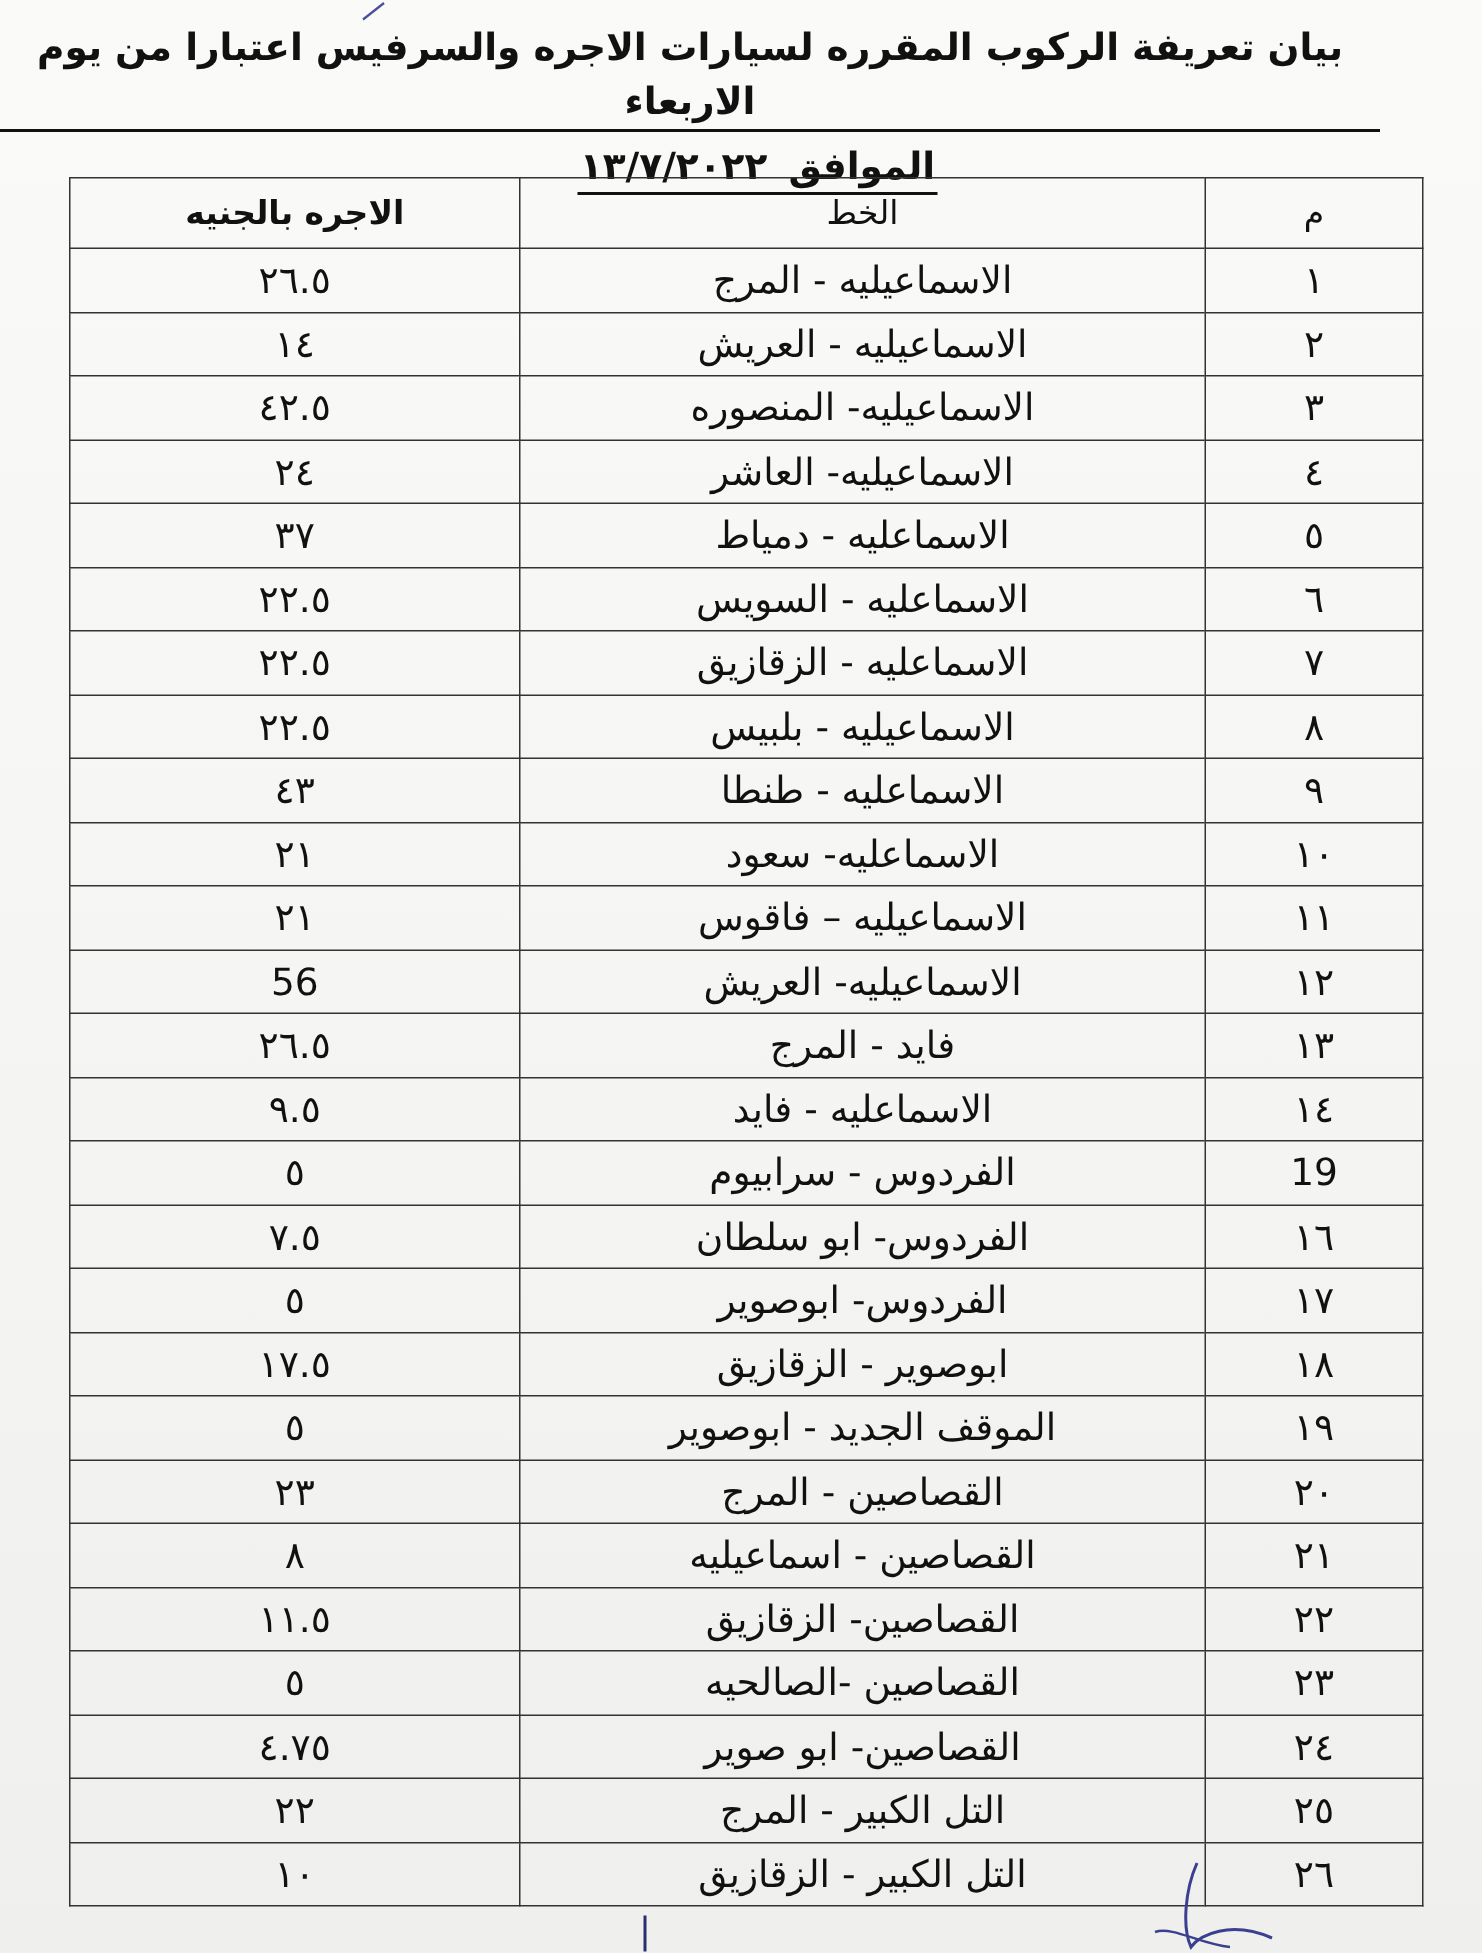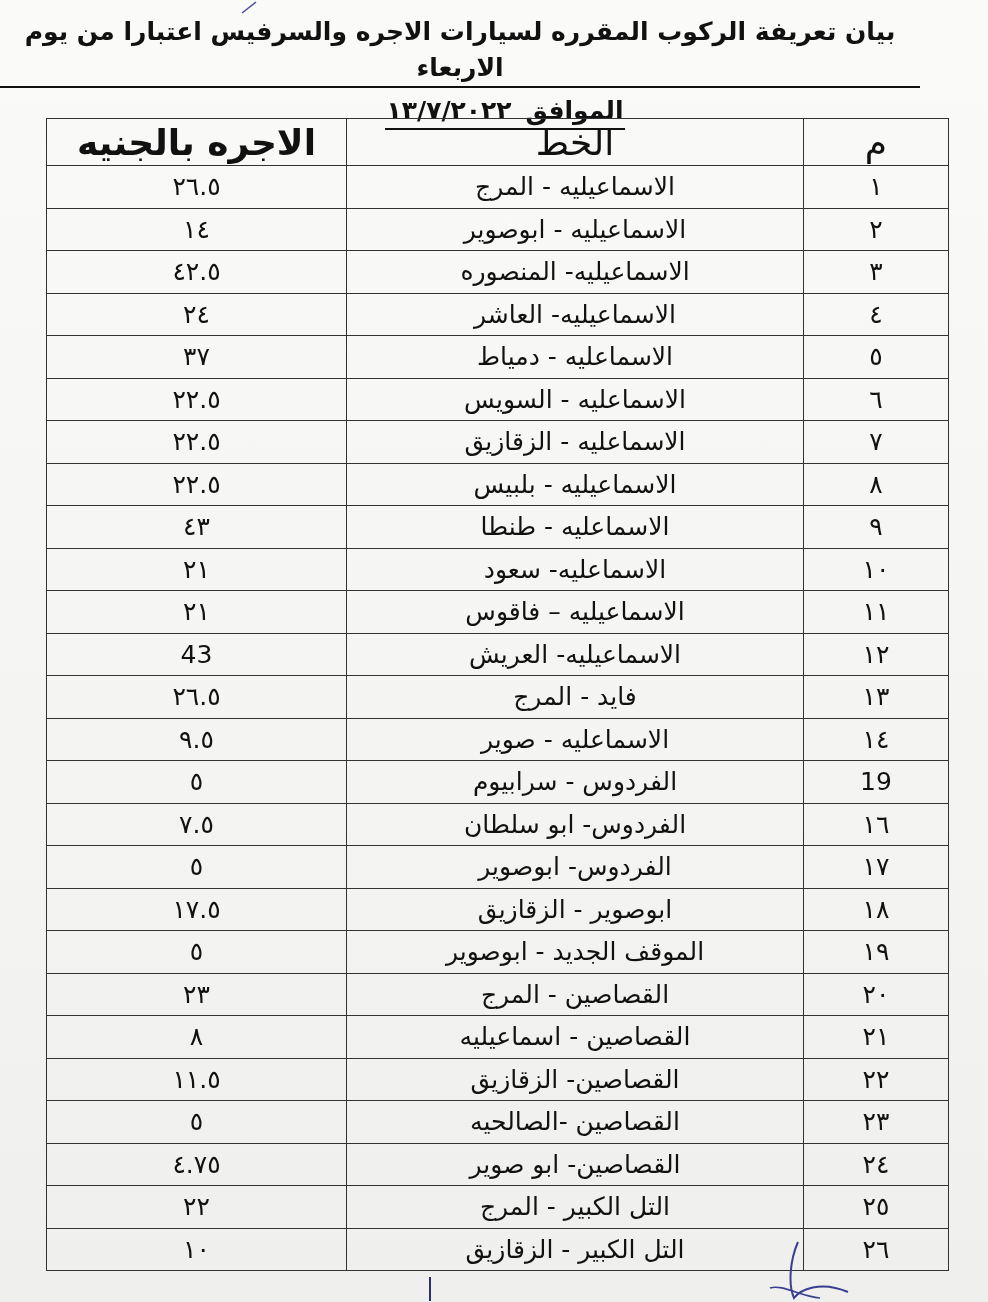--- a/index.html
+++ b/index.html
@@ -43,21 +43,21 @@
       table-layout:fixed;
     }
     table.fares td, table.fares th {
       border:1.5px solid #333;
       text-align:center;
       font-size:25px;
       height:41.5px;
       padding:0;
       font-weight:normal;
     }
-    table.fares th { height:46px; font-size:36px; }
+    table.fares th { height:46px; font-size:22px; }
     col.c-idx { width:145px; }
     col.c-route { width:457px; }
     col.c-fare { width:300px; }
     td.idx { text-align:center; padding-left:20px; }
     td.fare { font-weight:bold;margin-top:27px; }
     .signature {
       position:absolute; left:760px; top:1240px;
       width:90px; height:62px;
     }
     .signature2 {
@@ -97,21 +97,21 @@
       </tr>
     </thead>
     <tbody id="rows">
         <tr>
           <td class="idx">١</td>
           <td class="route">الاسماعيليه - المرج</td>
           <td class="fare">٢٦.٥</td>
         </tr>
         <tr>
           <td class="idx">٢</td>
-          <td class="route">الاسماعيليه - ابوصوير</td>
+          <td class="route">الاسماعيليه - العريش</td>
           <td class="fare">١٤</td>
         </tr>
         <tr>
           <td class="idx">٣</td>
           <td class="route">الاسماعيليه- المنصوره</td>
           <td class="fare">٤٢.٥</td>
         </tr>
         <tr>
           <td class="idx">٤</td>
           <td class="route">الاسماعيليه- العاشر</td>
@@ -148,30 +148,30 @@
           <td class="fare">٢١</td>
         </tr>
         <tr>
           <td class="idx">١١</td>
           <td class="route">الاسماعيليه – فاقوس</td>
           <td class="fare">٢١</td>
         </tr>
         <tr>
           <td class="idx">١٢</td>
           <td class="route">الاسماعيليه- العريش</td>
-          <td class="fare">43</td>
+          <td class="fare">56</td>
         </tr>
         <tr>
           <td class="idx">١٣</td>
           <td class="route">فايد - المرج</td>
           <td class="fare">٢٦.٥</td>
         </tr>
         <tr>
           <td class="idx">١٤</td>
-          <td class="route">الاسماعليه - صوير</td>
+          <td class="route">الاسماعليه - فايد</td>
           <td class="fare">٩.٥</td>
         </tr>
         <tr>
           <td class="idx">19</td>
           <td class="route">الفردوس - سرابيوم</td>
           <td class="fare">٥</td>
         </tr>
         <tr>
           <td class="idx">١٦</td>
           <td class="route">الفردوس- ابو سلطان</td>

